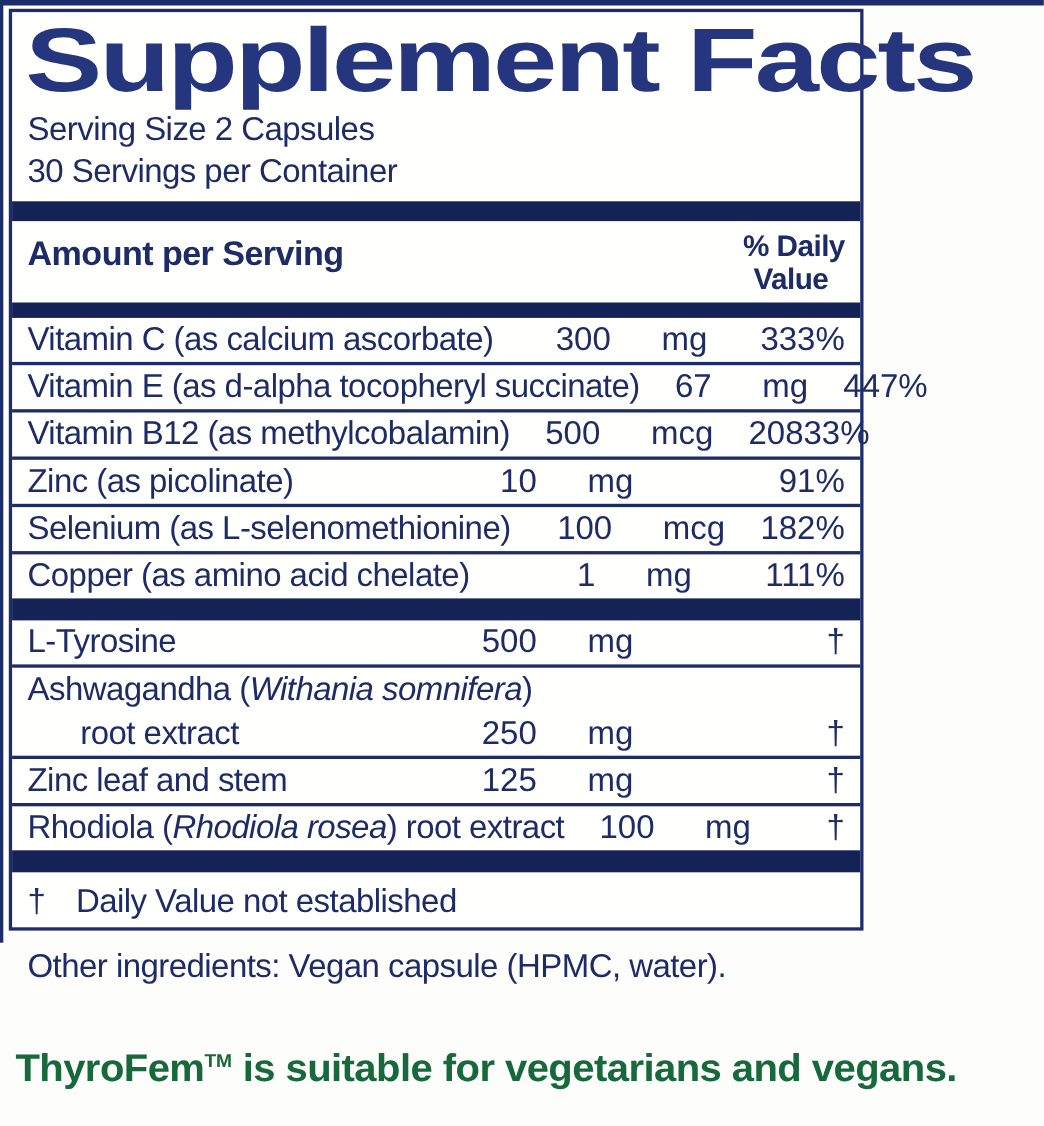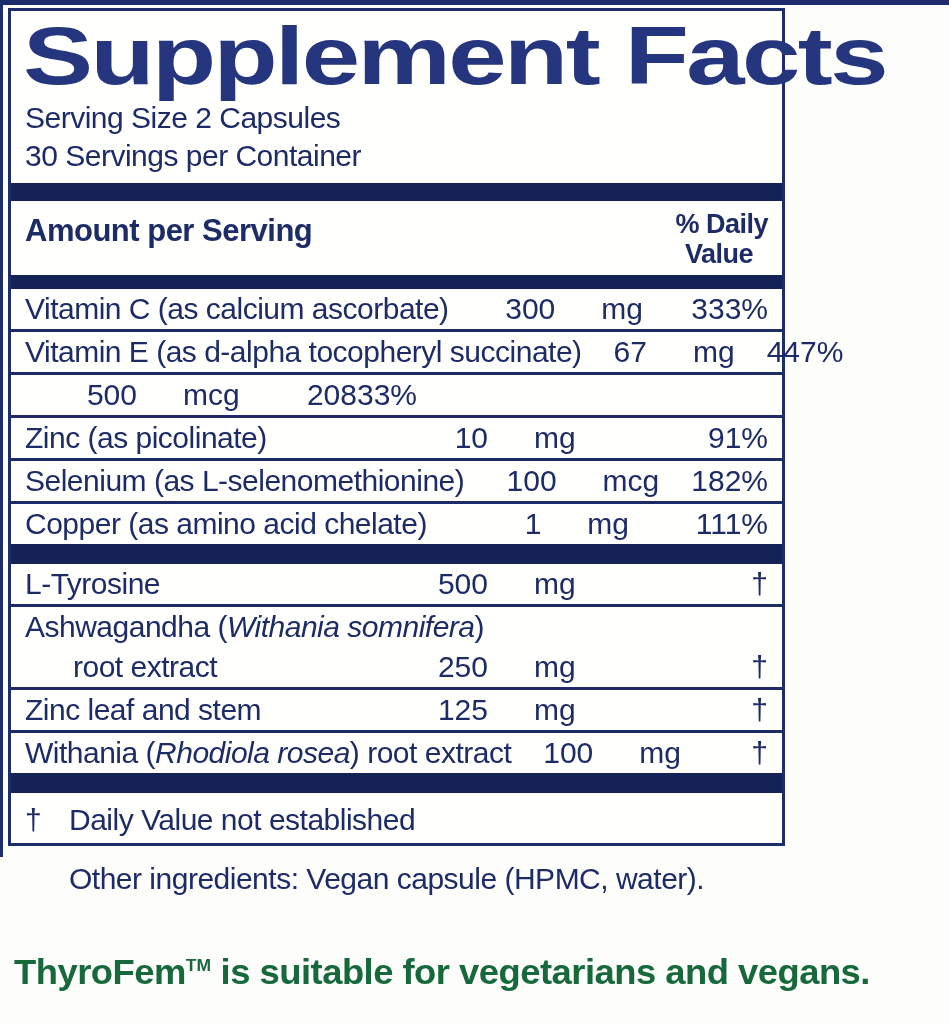--- a/index.html
+++ b/index.html
@@ -47,21 +47,21 @@
   .row .it{font-style:italic;}
   .row2-line1{padding-bottom:0;}
   .row2-line2{padding-top:8px;}
   .row2-line2 .name{padding-left:48px;}
   .footnote{
     display:flex;align-items:baseline;padding:10px 14px 6px;font-size:30px;letter-spacing:-0.5px;
   }
   .footnote .sym{width:30px;}
   .footnote .txt{padding-left:14px;}
   .other-ingredients{
-    position:absolute;left:25px;top:862px;font-size:30px;letter-spacing:-0.5px;white-space:nowrap;margin-left:44px;
+    position:absolute;left:25px;top:862px;font-size:30px;letter-spacing:-0.5px;white-space:nowrap;
   }
   .veg-note{
     position:absolute;left:14px;top:952px;font-size:35px;font-weight:bold;
     color:#17693c;letter-spacing:-0.5px;white-space:nowrap;
     transform:scaleX(1.04);transform-origin:left center;
   }
   .veg-note sup{font-size:0.48em;vertical-align:super;letter-spacing:0;}
 </style>
 </head>
 <body>
@@ -94,20 +94,21 @@
     <span class="unit">mg</span>
     <span class="dv">333%</span>
   </div>
   <div class="row sep">
     <span class="name"><span>Vitamin E (as d-alpha tocopheryl succinate)</span><span class="it"></span><span></span></span>
     <span class="amt">67</span>
     <span class="unit">mg</span>
     <span class="dv">447%</span>
   </div>
   <div class="row sep">
+    <span class="name"><span>Vitamin B12 (as methylcobalamin)</span><span class="it"></span><span></span></span>
     <span class="amt">500</span>
     <span class="unit">mcg</span>
     <span class="dv">20833%</span>
   </div>
   <div class="row sep">
     <span class="name"><span>Zinc (as picolinate)</span><span class="it"></span><span></span></span>
     <span class="amt">10</span>
     <span class="unit">mg</span>
     <span class="dv">91%</span>
   </div>
@@ -143,21 +144,21 @@
     <span class="dv">†</span>
   </div>
 
   <div class="row sep">
     <span class="name"><span>Zinc leaf and stem</span><span class="it"></span><span></span></span>
     <span class="amt">125</span>
     <span class="unit">mg</span>
     <span class="dv">†</span>
   </div>
   <div class="row sep">
-    <span class="name"><span>Withania (</span><span class="it">Rhodiola rosea</span><span>) root extract</span></span>
+    <span class="name"><span>Rhodiola (</span><span class="it">Rhodiola rosea</span><span>) root extract</span></span>
     <span class="amt">100</span>
     <span class="unit">mg</span>
     <span class="dv">†</span>
   </div>
 
   <div class="bar bar-sep"></div>
 
   <div class="footnote">
     <span class="sym">†</span>
     <span class="txt">Daily Value not established</span>

